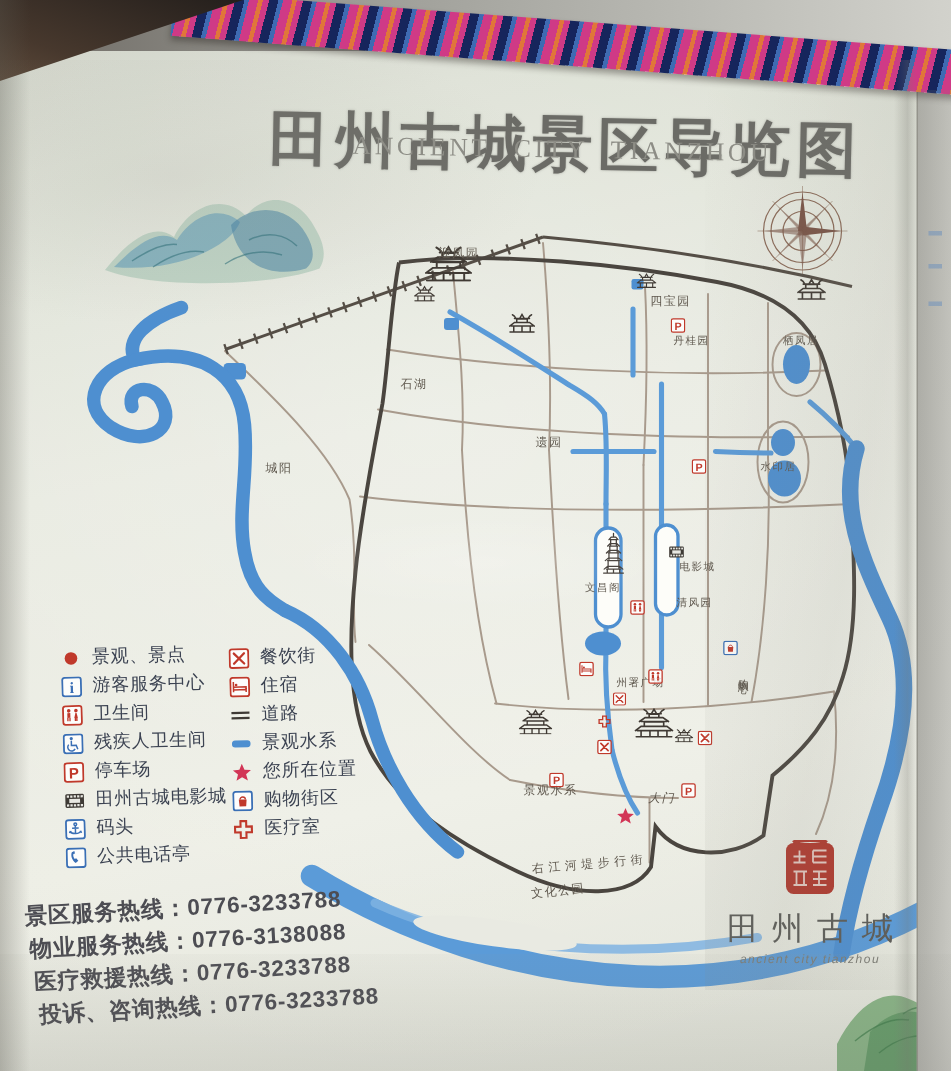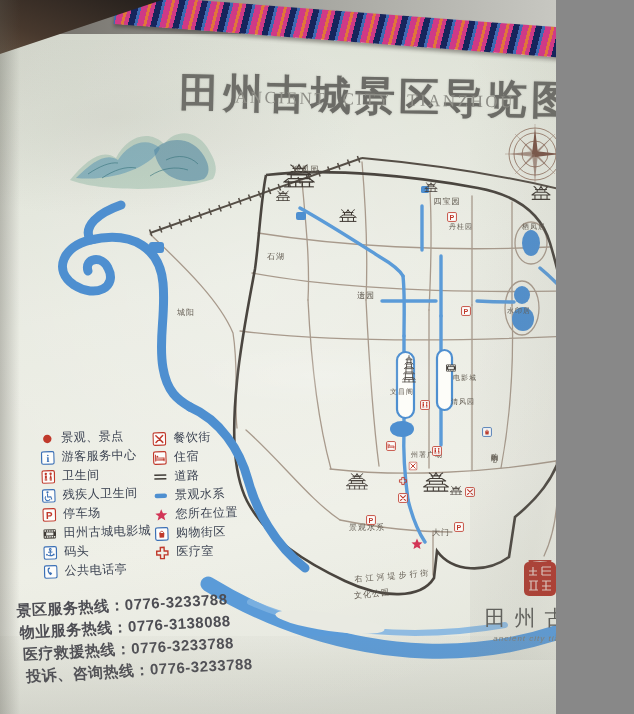--- a/index.html
+++ b/index.html
@@ -1,16 +1,16 @@
 <!DOCTYPE html>
 <html><head>
 <meta charset="utf-8">
 <style>
   html,body{margin:0;padding:0;background:#888;}
-  .scene{position:relative;width:556px;height:714px;overflow:hidden;
+  .scene{position:relative;width:634px;height:714px;overflow:hidden;
     font-family:"Liberation Sans",sans-serif;background:#ffffff;}
   
   .wall-top{position:absolute;top:0;left:0;width:634px;height:34px;z-index:6;
     background:linear-gradient(90deg,#6e6a64,#9a9a94 40%,#c0c0ba 80%,#d5d5cf);}
   .wall-tr{position:absolute;top:0;left:128px;width:506px;height:46px;z-index:8;
     clip-path:polygon(0 0,100% 0,100% 100%);
     background:linear-gradient(90deg,#8e8e88,#b6b6b0 60%,#d2d2cc);}
   .ribbon{position:absolute;left:116px;top:-6px;width:566px;height:30px;z-index:9;
     transform:rotate(4.3deg);transform-origin:left top;
     background:repeating-linear-gradient(100deg,#16255c 0 3px,#3f6ab2 3px 6px,#cf3a86 6px 12px,#e0763a 12px 15px,#cf3a86 15px 19px,#16255c 19px 22px);
@@ -228,21 +228,21 @@
       <div class="map-label" style="left: 276px; top: 256px; font-size: 8px; transform: translate(-50%, -50%);">石湖</div>
       <div class="map-label" style="left: 366px; top: 295px; font-size: 8px; transform: translate(-50%, -50%);">遗园</div>
       <div class="map-label" style="left: 186px; top: 312px; font-size: 8px; transform: translate(-50%, -50%);">城阳</div>
       <div class="map-label" style="left: 519px; top: 311px; font-size: 7px; transform: translate(-50%, -50%);">水印居</div>
       <div class="map-label" style="left: 402px; top: 392px; font-size: 7px; transform: translate(-50%, -50%);">文昌阁</div>
       <div class="map-label" style="left: 465px; top: 378px; font-size: 7px; transform: translate(-50%, -50%);">电影城</div>
       <div class="map-label" style="left: 463px; top: 402px; font-size: 7px; transform: translate(-50%, -50%);">清风园</div>
       <div class="map-label" style="left: 427px; top: 455px; font-size: 7px; transform: translate(-50%, -50%);">州署广场</div>
       <div class="map-label" style="left: 494px; top: 449px; font-size: 7px; transform: translate(-50%, -50%); writing-mode: vertical-rl;">购物中心</div>
       <div class="map-label" style="left: 367px; top: 527px; font-size: 8px; transform: translate(-50%, -50%);">景观水系</div>
-      <div class="map-label" style="left: 441px; top: 532px; font-size: 8px; transform: translate(-50%, -50%);">大门</div>
+      <div class="map-label" style="left: 441px; top: 532px; font-size: 8px; transform: translate(-50%, -50%); font-style: italic;">大门</div>
       <div class="map-label" style="left: 393px; top: 576px; font-size: 8px; letter-spacing: 3px; transform: translate(-50%, -50%) rotate(-5deg);">右江河堤步行街</div>
       <div class="map-label" style="left: 372px; top: 594px; font-size: 8px; transform: translate(-50%, -50%) rotate(-6deg);">文化公园</div>
     </div>
   <div class="layer" id="map-icons">
       <div class="map-ico" style="left: 452px; top: 217px; width: 10px; height: 10px;"><svg viewBox="0 0 14 14" width="100%" height="100%">
           <rect x="0.8" y="0.8" width="12.4" height="12.4" rx="1.6" fill="rgba(255,255,255,0.85)" stroke="#c0392b" stroke-width="1.2"></rect>
           <text x="7" y="11" text-anchor="middle" font-size="10" font-weight="bold" fill="#c0392b" font-family="Liberation Sans,sans-serif">P</text>
         </svg></div>
       <div class="map-ico" style="left: 466px; top: 311px; width: 10px; height: 10px;"><svg viewBox="0 0 14 14" width="100%" height="100%">
           <rect x="0.8" y="0.8" width="12.4" height="12.4" rx="1.6" fill="rgba(255,255,255,0.85)" stroke="#c0392b" stroke-width="1.2"></rect>

